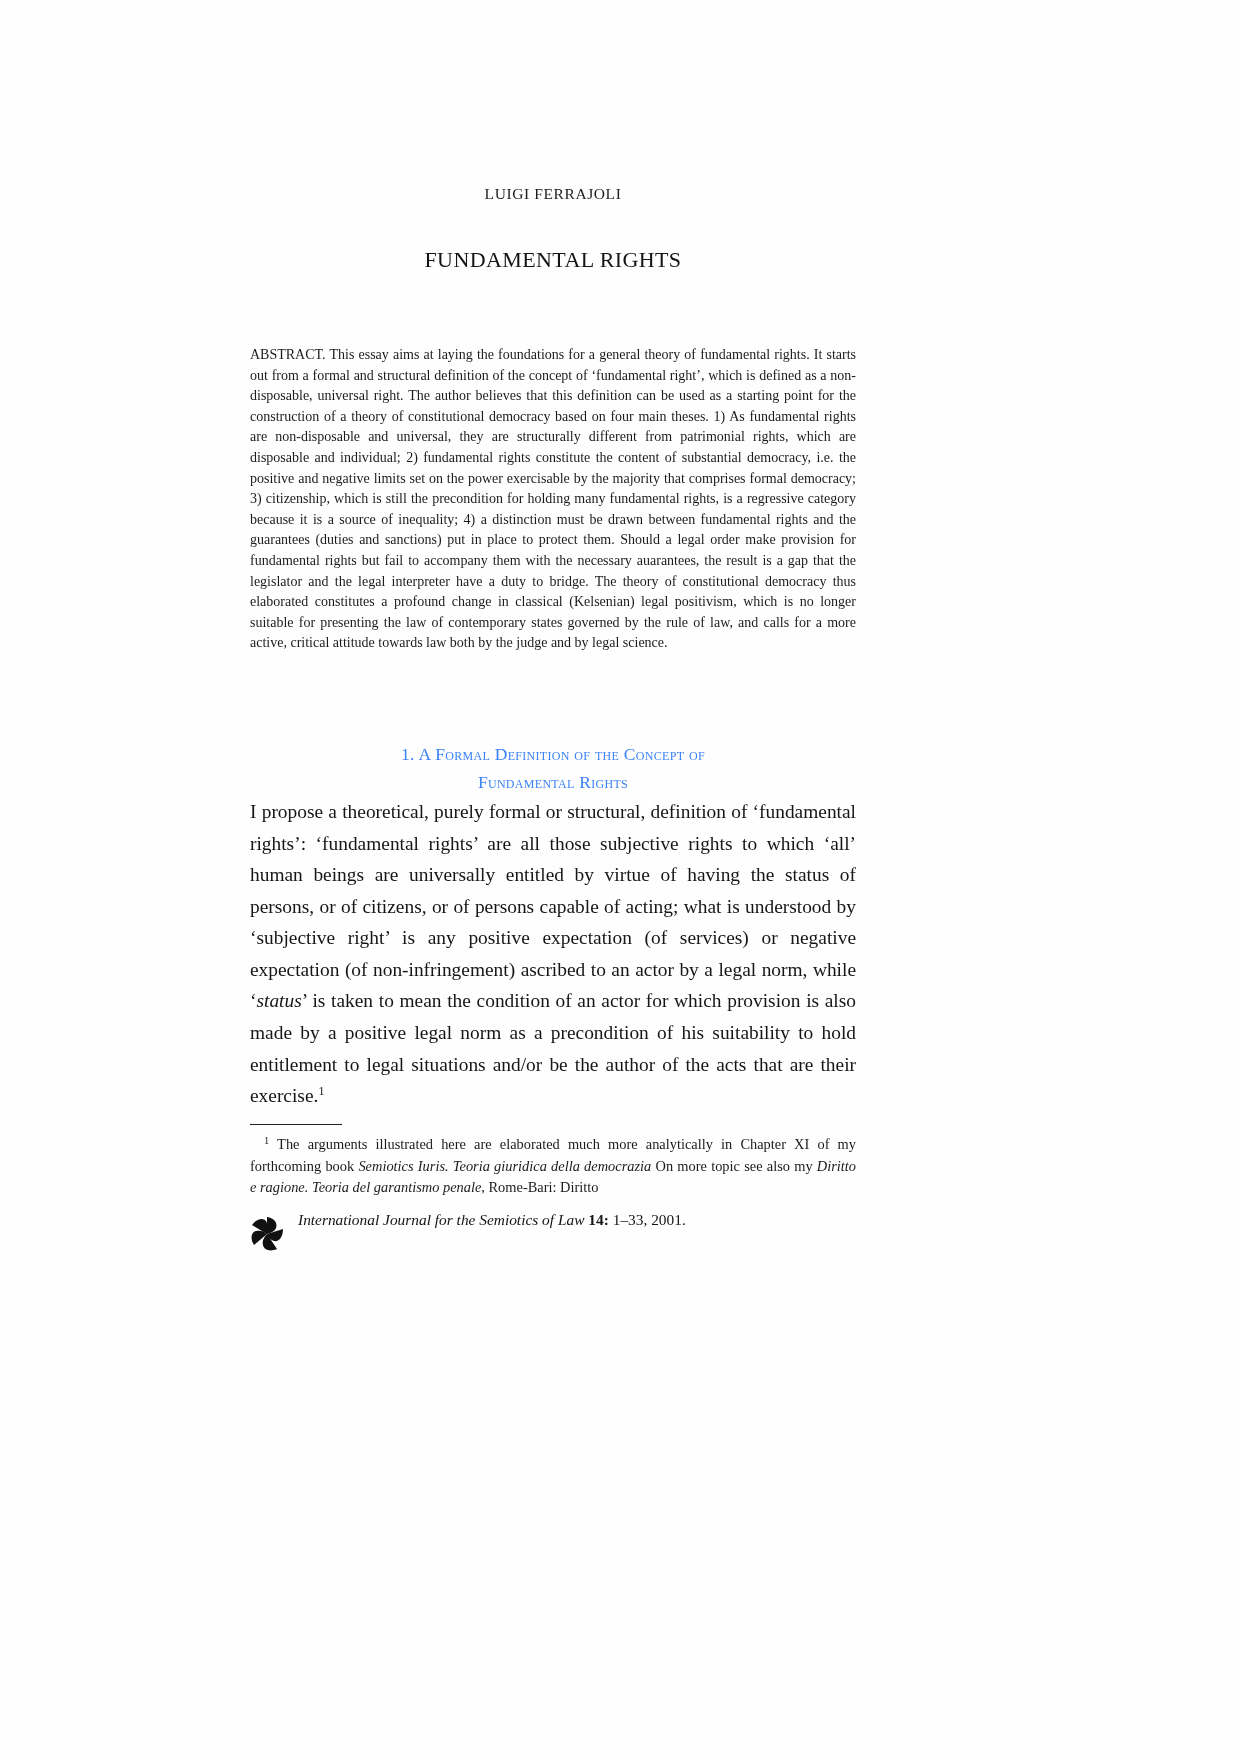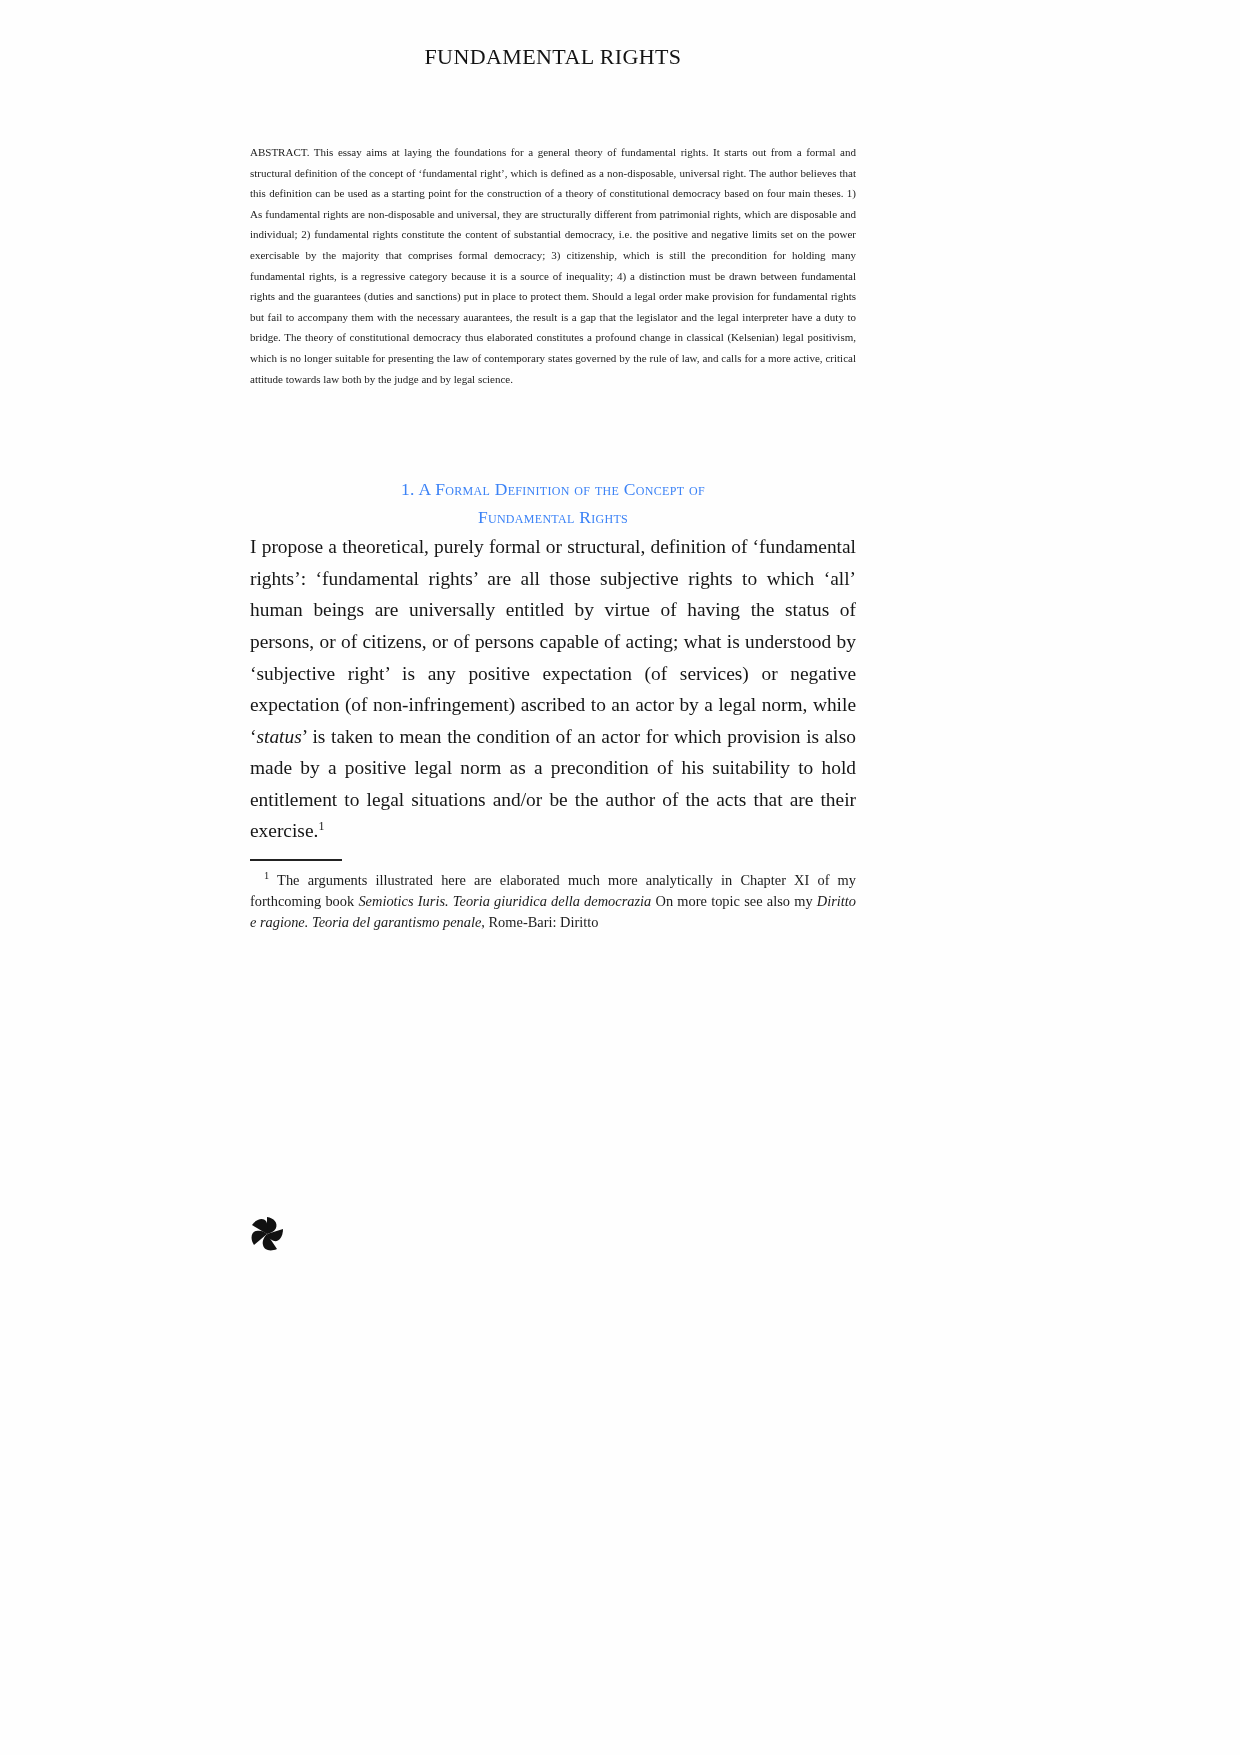--- a/index.html
+++ b/index.html
@@ -37,21 +37,21 @@
     margin-top: 44px;
     text-align: center;
     font-size: 22px;
     letter-spacing: 0.4px;
     color: #141414;
   }
 
   
   .abstract {
     margin-top: 72px;
-    font-size: 11px;
+    font-size: 14px;
     line-height: 20.6px;
     text-align: justify;
     text-justify: inter-word;
     color: #1b1b1b;
     hyphens: manual;
   }
   .abstract .abstract-label {
     white-space: nowrap;
   }
 
@@ -142,20 +142,21 @@
   .footer-lines .copyline .sym {
     font-style: normal;
   }
 </style>
 </head>
 <body>
 
 <div class="page">
   <div class="content">
 
+    <div class="author">LUIGI FERRAJOLI</div>
 
     <div class="title">FUNDAMENTAL RIGHTS</div>
 
     <div class="abstract">
       <span class="abstract-label">ABSTRACT.</span>
       <span>This essay aims at laying the foundations for a general theory of fundamental rights. It starts out from a formal and structural definition of the concept of ‘fundamental right’, which is defined as a non-disposable, universal right. The author believes that this definition can be used as a starting point for the construction of a theory of constitutional democracy based on four main theses. 1) As fundamental rights are non-disposable and universal, they are structurally different from patrimonial rights, which are disposable and individual; 2) fundamental rights constitute the content of substantial democracy, i.e. the positive and negative limits set on the power exercisable by the majority that comprises formal democracy; 3) citizenship, which is still the precondition for holding many fundamental rights, is a regressive category because it is a source of inequality; 4) a distinction must be drawn between fundamental rights and the guarantees (duties and sanctions) put in place to protect them. Should a legal order make provision for fundamental rights but fail to accompany them with the necessary auarantees, the result is a gap that the legislator and the legal interpreter have a duty to bridge. The theory of constitutional democracy thus elaborated constitutes a profound change in classical (Kelsenian) legal positivism, which is no longer suitable for presenting the law of contemporary states governed by the rule of law, and calls for a more active, critical attitude towards law both by the judge and by legal science.</span>
     </div>
 
     <div class="section-heading">
       <span class="num">1.</span>
@@ -180,15 +181,20 @@
     <svg class="logo" viewBox="0 0 34 40">
       <g fill="#111111">
         <path d="M17 20 L17 3 C24 4 28 9 26 14 C25 17 21 19 17 20 Z"></path>
         <path d="M17 20 L33 15 C33 23 29 28 24 27 C21 26 18 24 17 20 Z"></path>
         <path d="M17 20 L27 35 C20 38 14 36 13 31 C12 27 14 23 17 20 Z"></path>
         <path d="M17 20 L4 31 C0 25 1 18 6 17 C10 16 14 17 17 20 Z"></path>
         <path d="M17 20 L2 11 C6 5 13 3 16 7 C18 10 18 16 17 20 Z"></path>
       </g>
     </svg>
     <div class="footer-lines">
+      <div class="journalline">
+        <span>International Journal for the Semiotics of Law</span>
+        <span class="vol">14:</span>
+        <span class="plain">1–33, 2001.</span>
+      </div>
     </div>
   </div>
 </div>
 
 </body></html>

